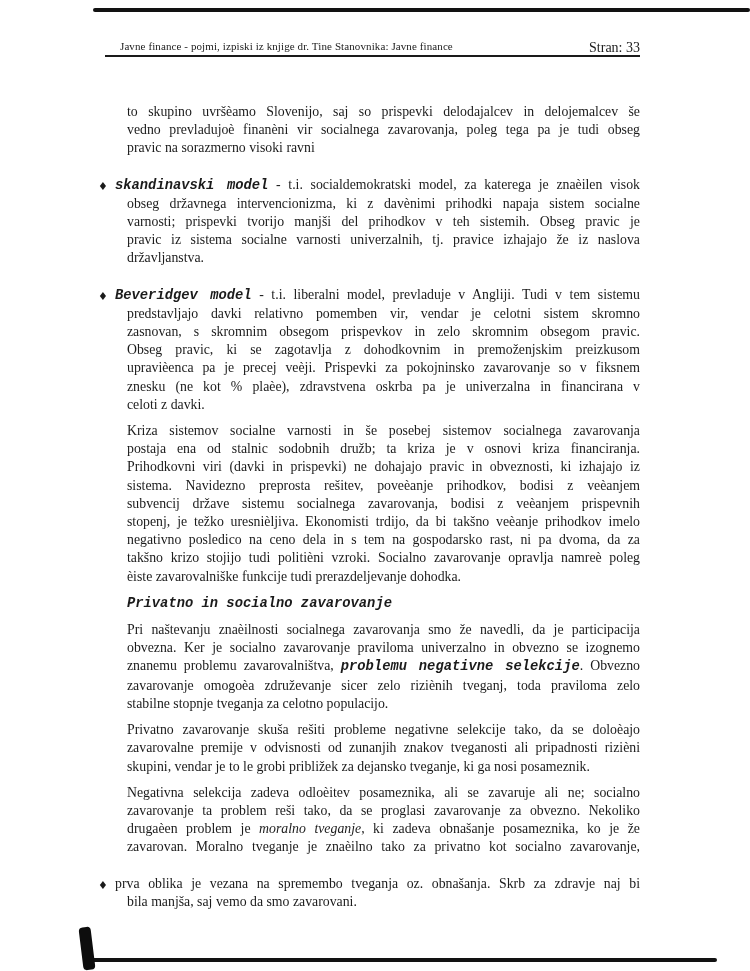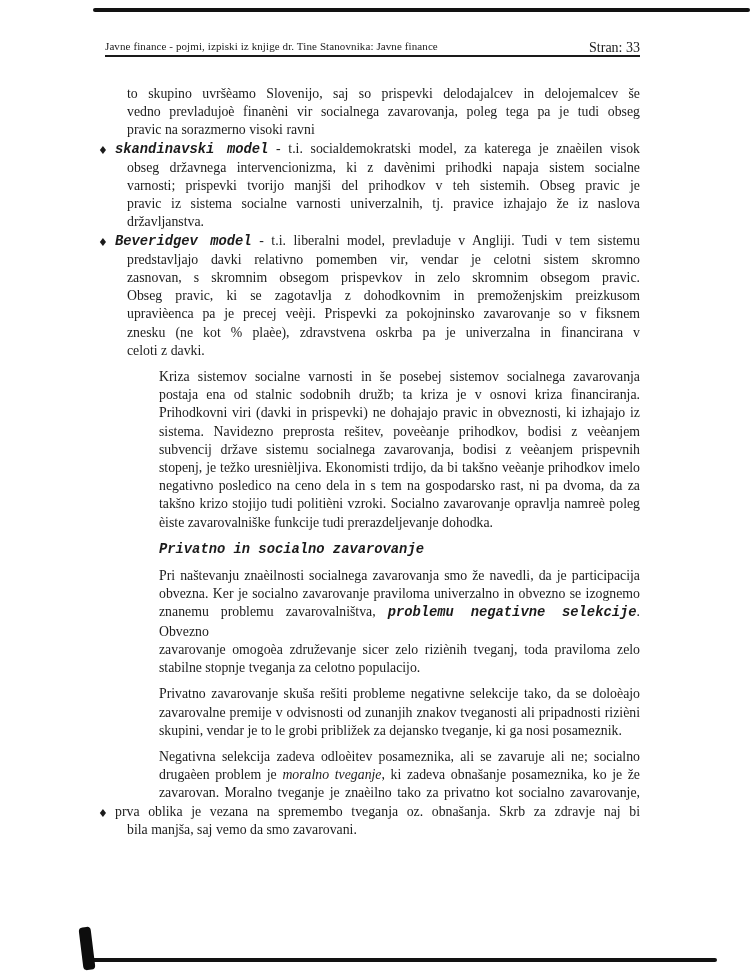--- a/index.html
+++ b/index.html
@@ -12,31 +12,31 @@
     position: relative;
   }
   .page { position: absolute; inset: 0; }
 
   
   .scan-top    { position: absolute; left: 93px;  top: 8px;   width: 657px; height: 4px;  background: #121212; border-radius: 2px; }
   .scan-bottom { position: absolute; left: 90px;  top: 958px; width: 627px; height: 4px;  background: #121212; border-radius: 2px; }
   .scan-blob   { position: absolute; left: 81px;  top: 927px; width: 12px;  height: 43px; background: #0d0d0d; border-radius: 4px; transform: rotate(-7deg); }
 
   
-  .h-left  { position: absolute; left: 105px; top: 40px; font-size: 11px; letter-spacing: 0.1px; }
+  .h-left  { position: absolute; left: 120px; top: 40px; font-size: 11px; letter-spacing: 0.1px; }
   .h-right { position: absolute; right: 110px; top: 40px; font-size: 14px; }
   .h-rule  { position: absolute; left: 105px; top: 55px; width: 535px; height: 2px; background: #1a1a1a; }
 
   
   .content {
     position: absolute; left: 127px; top: 85px; width: 513px;
     font-size: 13.8px; line-height: 18.2px;
   }
-  .block { position: relative; }
-  .block.gap { margin-top: 8px; margin-left: 32px; }
+  .block { position: relative; margin-top: 18px; }
+  .block.gap { margin-top: 8px; }
   .line { text-align: justify; text-align-last: justify; white-space: normal; }
   .line.last { text-align: center; text-align-last: left; }
   .bullet .line.first { text-indent: -12px; }
   .marker {
     position: absolute; left: -29px; top: 2px;
     font-size: 11px; line-height: 18.2px;
     font-family: "DejaVu Sans", sans-serif;
   }
   .s-r  { font-weight: normal; font-style: normal; }
   .s-bi { font-weight: bold;   font-style: italic; font-family: Liberation Mono, monospace; }
@@ -97,20 +97,21 @@
         <div class="line"><span class="s-r">zavarovanje omogoèa združevanje sicer zelo riziènih tveganj, toda praviloma zelo</span></div>
         <div class="line last"><span class="s-r">stabilne stopnje tveganja za celotno populacijo.</span></div>
       </div>
       <div class="block plain gap">
         <div class="line first"><span class="s-r">Privatno zavarovanje skuša rešiti probleme negativne selekcije tako, da se doloèajo</span></div>
         <div class="line"><span class="s-r">zavarovalne premije v odvisnosti od zunanjih znakov tveganosti ali pripadnosti rizièni</span></div>
         <div class="line last"><span class="s-r">skupini, vendar je to le grobi približek za dejansko tveganje, ki ga nosi posameznik.</span></div>
       </div>
       <div class="block plain gap">
         <div class="line first"><span class="s-r">Negativna selekcija zadeva odloèitev posameznika, ali se zavaruje ali ne; socialno</span></div>
+        <div class="line"><span class="s-r">zavarovanje ta problem reši tako, da se proglasi zavarovanje za obvezno. Nekoliko</span></div>
         <div class="line"><span class="s-r">drugaèen problem je </span><span class="s-i">moralno tveganje</span><span class="s-r">, ki zadeva obnašanje posameznika, ko je že</span></div>
         <div class="line"><span class="s-r">zavarovan. Moralno tveganje je znaèilno tako za privatno kot socialno zavarovanje,</span></div>
       </div>
       <div class="block bullet">
         <span class="marker">♦</span>
         <div class="line first"><span class="s-r">prva oblika je vezana na spremembo tveganja oz. obnašanja. Skrb za zdravje naj bi</span></div>
         <div class="line last"><span class="s-r">bila manjša, saj vemo da smo zavarovani.</span></div>
       </div>
     </div>
 

